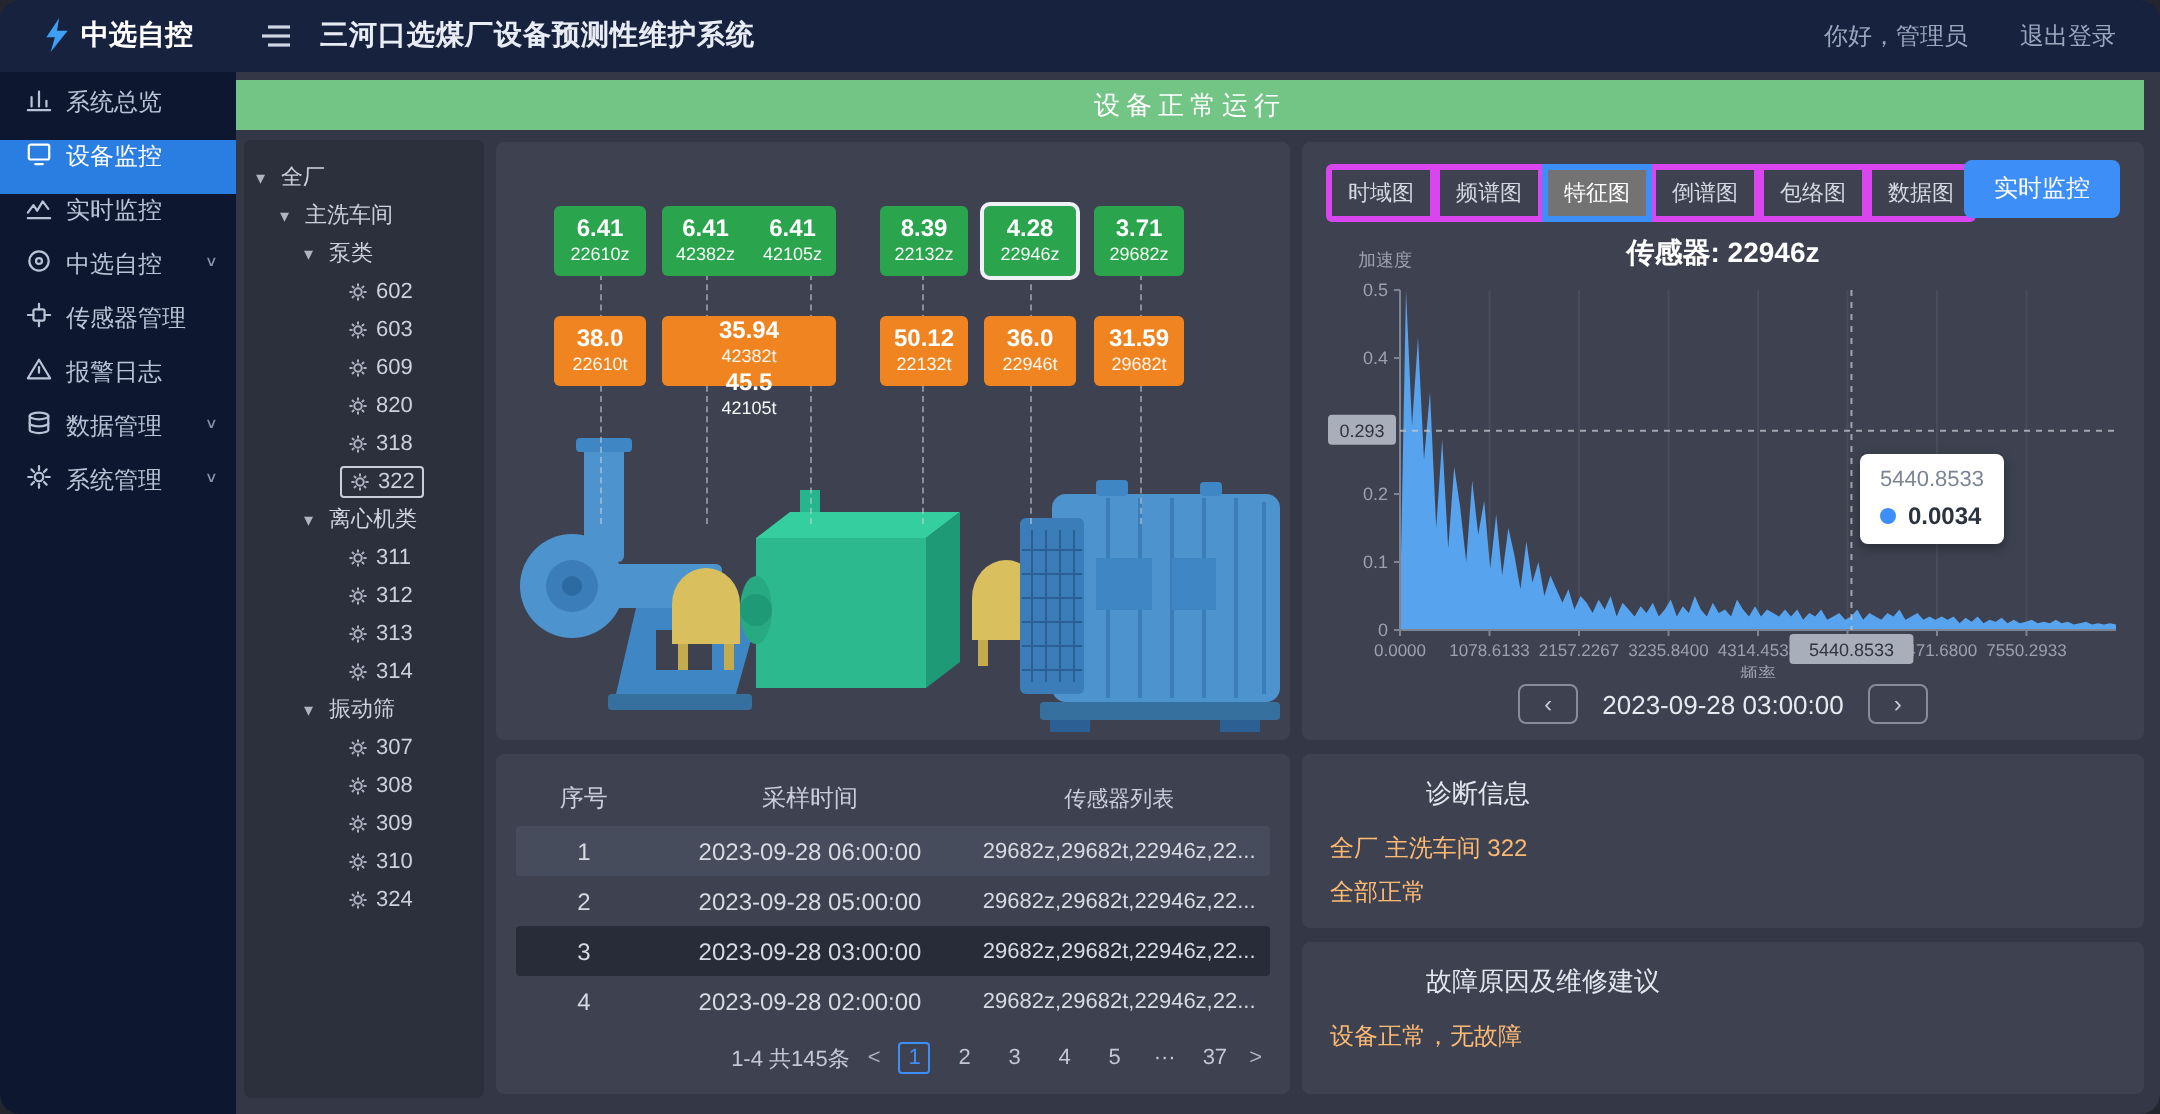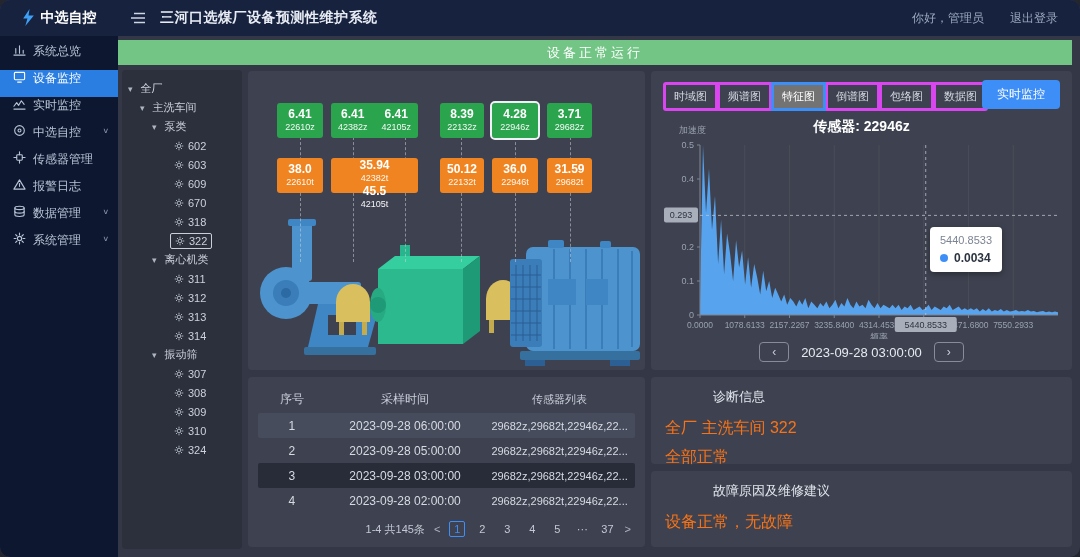--- a/index.html
+++ b/index.html
@@ -75,21 +75,21 @@
   .tooltip .tv{color:#2c3340;font-size:12px;font-weight:bold;display:flex;align-items:center;gap:6px;}
   .tooltip .dot{width:8px;height:8px;border-radius:50%;background:#3e8ef7;display:inline-block;}
   .datenav{position:absolute;left:0;right:0;top:271px;display:flex;align-items:center;justify-content:center;gap:12px;z-index:2;}
   .datenav .nb{width:30px;height:20px;border:1px solid #868c9b;border-radius:4px;color:#c9cedb;font-size:12px;
     display:flex;align-items:center;justify-content:center;cursor:pointer;line-height:1;}
   .datenav .dt{color:#e6e9f0;font-size:13px;}
 
   .diag{left:651px;top:377px;width:421px;height:87px;padding:11px 14px;}
   .fault{left:651px;top:471px;width:421px;height:76px;padding:11px 14px;}
   .ptitle{color:#e2e6ee;font-size:13px;margin-bottom:8px;margin-left:48px;}
-  .tealline{color:#f97316;font-size:16px;line-height:1.8;cursor:default;}
+  .tealline{color:#fdba74;font-size:12px;line-height:1.8;cursor:default;}
 </style>
 </head>
 <body>
 
 <div class="screen">
 
   <div class="hdr">
     <div class="logo">
       <svg width="13" height="17" viewBox="0 0 12 16">
           <polygon points="7,0 1,9 5,9 3,16 11,6 6,6" fill="#3da0f5"></polygon>
@@ -217,21 +217,21 @@
           </svg>
           <span>609</span>
         </span>
       </div>
       <div class="tree-row" style="padding-left: 48px;">
         <span class="tree-node">
           <svg width="10" height="10" viewBox="0 0 14 14" fill="none" stroke="#aeb4c2" stroke-width="1.4">
             <circle cx="7" cy="7" r="2.6"></circle>
             <path d="M7 1v2.2M7 10.8V13M1 7h2.2M10.8 7H13M2.8 2.8l1.5 1.5M9.7 9.7l1.5 1.5M11.2 2.8L9.7 4.3M4.3 9.7l-1.5 1.5"></path>
           </svg>
-          <span>670</span>
+          <span>820</span>
         </span>
       </div>
       <div class="tree-row" style="padding-left: 48px;">
         <span class="tree-node">
           <svg width="10" height="10" viewBox="0 0 14 14" fill="none" stroke="#aeb4c2" stroke-width="1.4">
             <circle cx="7" cy="7" r="2.6"></circle>
             <path d="M7 1v2.2M7 10.8V13M1 7h2.2M10.8 7H13M2.8 2.8l1.5 1.5M9.7 9.7l1.5 1.5M11.2 2.8L9.7 4.3M4.3 9.7l-1.5 1.5"></path>
           </svg>
           <span>318</span>
         </span>

